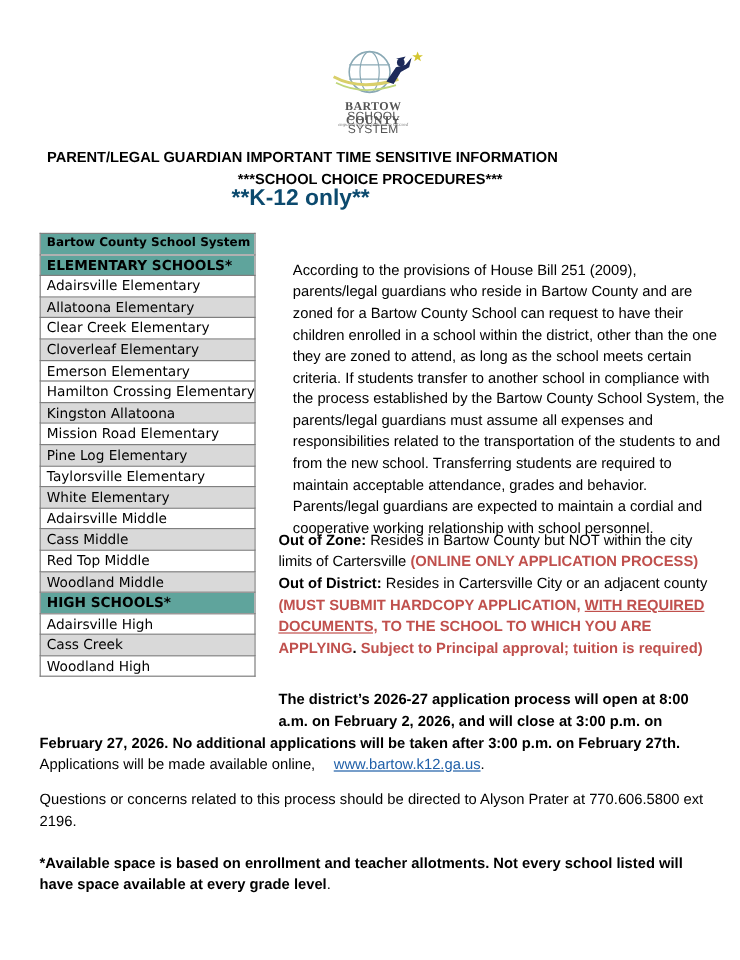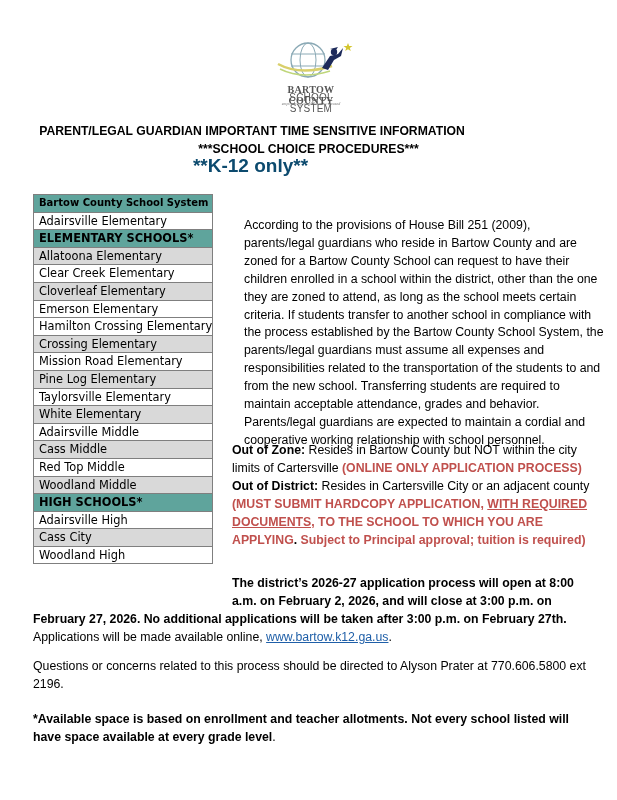--- a/index.html
+++ b/index.html
@@ -35,21 +35,21 @@
   .body-text { position: absolute; font-size: 12.3px; line-height: 17.9px; }
   .p1 { left: 244px; top: 194px; width: 360px; margin-top: 23px; }
   .p2 { left: 232px; top: 442px; width: 370px; }
   .p3 { left: 232px; top: 575px; width: 360px; font-weight: bold; }
   .p3b { left: 33px; top: 611px; width: 580px; font-weight: bold; }
   .p4 { left: 33px; top: 629px; width: 580px; }
   .p5 { left: 33px; top: 658px; width: 560px; }
   .p6 { left: 33px; top: 711px; width: 560px; font-weight: bold; }
   .red { color: #c0504d; font-weight: bold; }
   .u { text-decoration: underline; }
-  .link { color: #1f5fa8; text-decoration: underline; }
+  .link { color: #1f5fa8; text-decoration: underline; margin-left: 12px; }
   .b { font-weight: bold; }
   .normal { font-weight: normal; }
 </style>
 </head>
 <body>
 
 <div class="logo">
   <svg width="90" height="50" viewBox="0 0 90 50">
     <circle cx="38" cy="24" r="17" fill="none" stroke="#8aa9b5" stroke-width="1.3"></circle>
     <ellipse cx="38" cy="24" rx="8" ry="17" fill="none" stroke="#8aa9b5" stroke-width="1"></ellipse>
@@ -70,42 +70,42 @@
 <div class="title1">PARENT/LEGAL GUARDIAN IMPORTANT TIME SENSITIVE INFORMATION</div>
 <div class="title2">***SCHOOL CHOICE PROCEDURES***</div>
 <div class="title3">**K-12 only**</div>
 
 <table class="schools">
   <tbody>
       <tr>
         <td class="sys">Bartow County School System</td>
       </tr>
   <tr>
-        <td class="even">Adairsville Elementary</td>
+        <td class="cat">ELEMENTARY  SCHOOLS*</td>
       </tr>
   <tr>
-        <td class="cat">ELEMENTARY  SCHOOLS*</td>
+        <td class="even">Adairsville Elementary</td>
       </tr>
   <tr>
         <td class="odd">Allatoona Elementary</td>
       </tr>
   <tr>
         <td class="even">Clear Creek Elementary</td>
       </tr>
   <tr>
         <td class="odd">Cloverleaf Elementary</td>
       </tr>
   <tr>
         <td class="even">Emerson Elementary</td>
       </tr>
   <tr>
         <td class="even">Hamilton Crossing Elementary</td>
       </tr>
   <tr>
-        <td class="odd">Crossing Elementary</td>
+        <td class="odd">Kingston Allatoona</td>
       </tr>
   <tr>
         <td class="even">Mission Road Elementary</td>
       </tr>
   <tr>
         <td class="odd">Pine Log Elementary</td>
       </tr>
   <tr>
         <td class="even">Taylorsville Elementary</td>
       </tr>
@@ -124,21 +124,21 @@
   <tr>
         <td class="odd">Woodland Middle</td>
       </tr>
   <tr>
         <td class="cat">HIGH SCHOOLS*</td>
       </tr>
   <tr>
         <td class="even">Adairsville High</td>
       </tr>
   <tr>
-        <td class="odd">Cass City</td>
+        <td class="odd">Cass Creek</td>
       </tr>
   <tr>
         <td class="even">Woodland High</td>
       </tr>
 </tbody>
   </table>
 
 <div class="body-text p1">According to the provisions of House Bill 251 (2009), parents/legal guardians who reside in Bartow County and are zoned for a Bartow County School can request to have their children enrolled in a school within the district, other than the one they are zoned to attend, as long as the school meets certain criteria. If students transfer to another school in compliance with the process established by the Bartow County School System, the parents/legal guardians must assume all expenses and responsibilities related to the transportation of the students to and from the new school. Transferring students are required to maintain acceptable attendance, grades and behavior. Parents/legal guardians are expected to maintain a cordial and cooperative working relationship with school personnel.</div>
 
 <div class="body-text p2">

